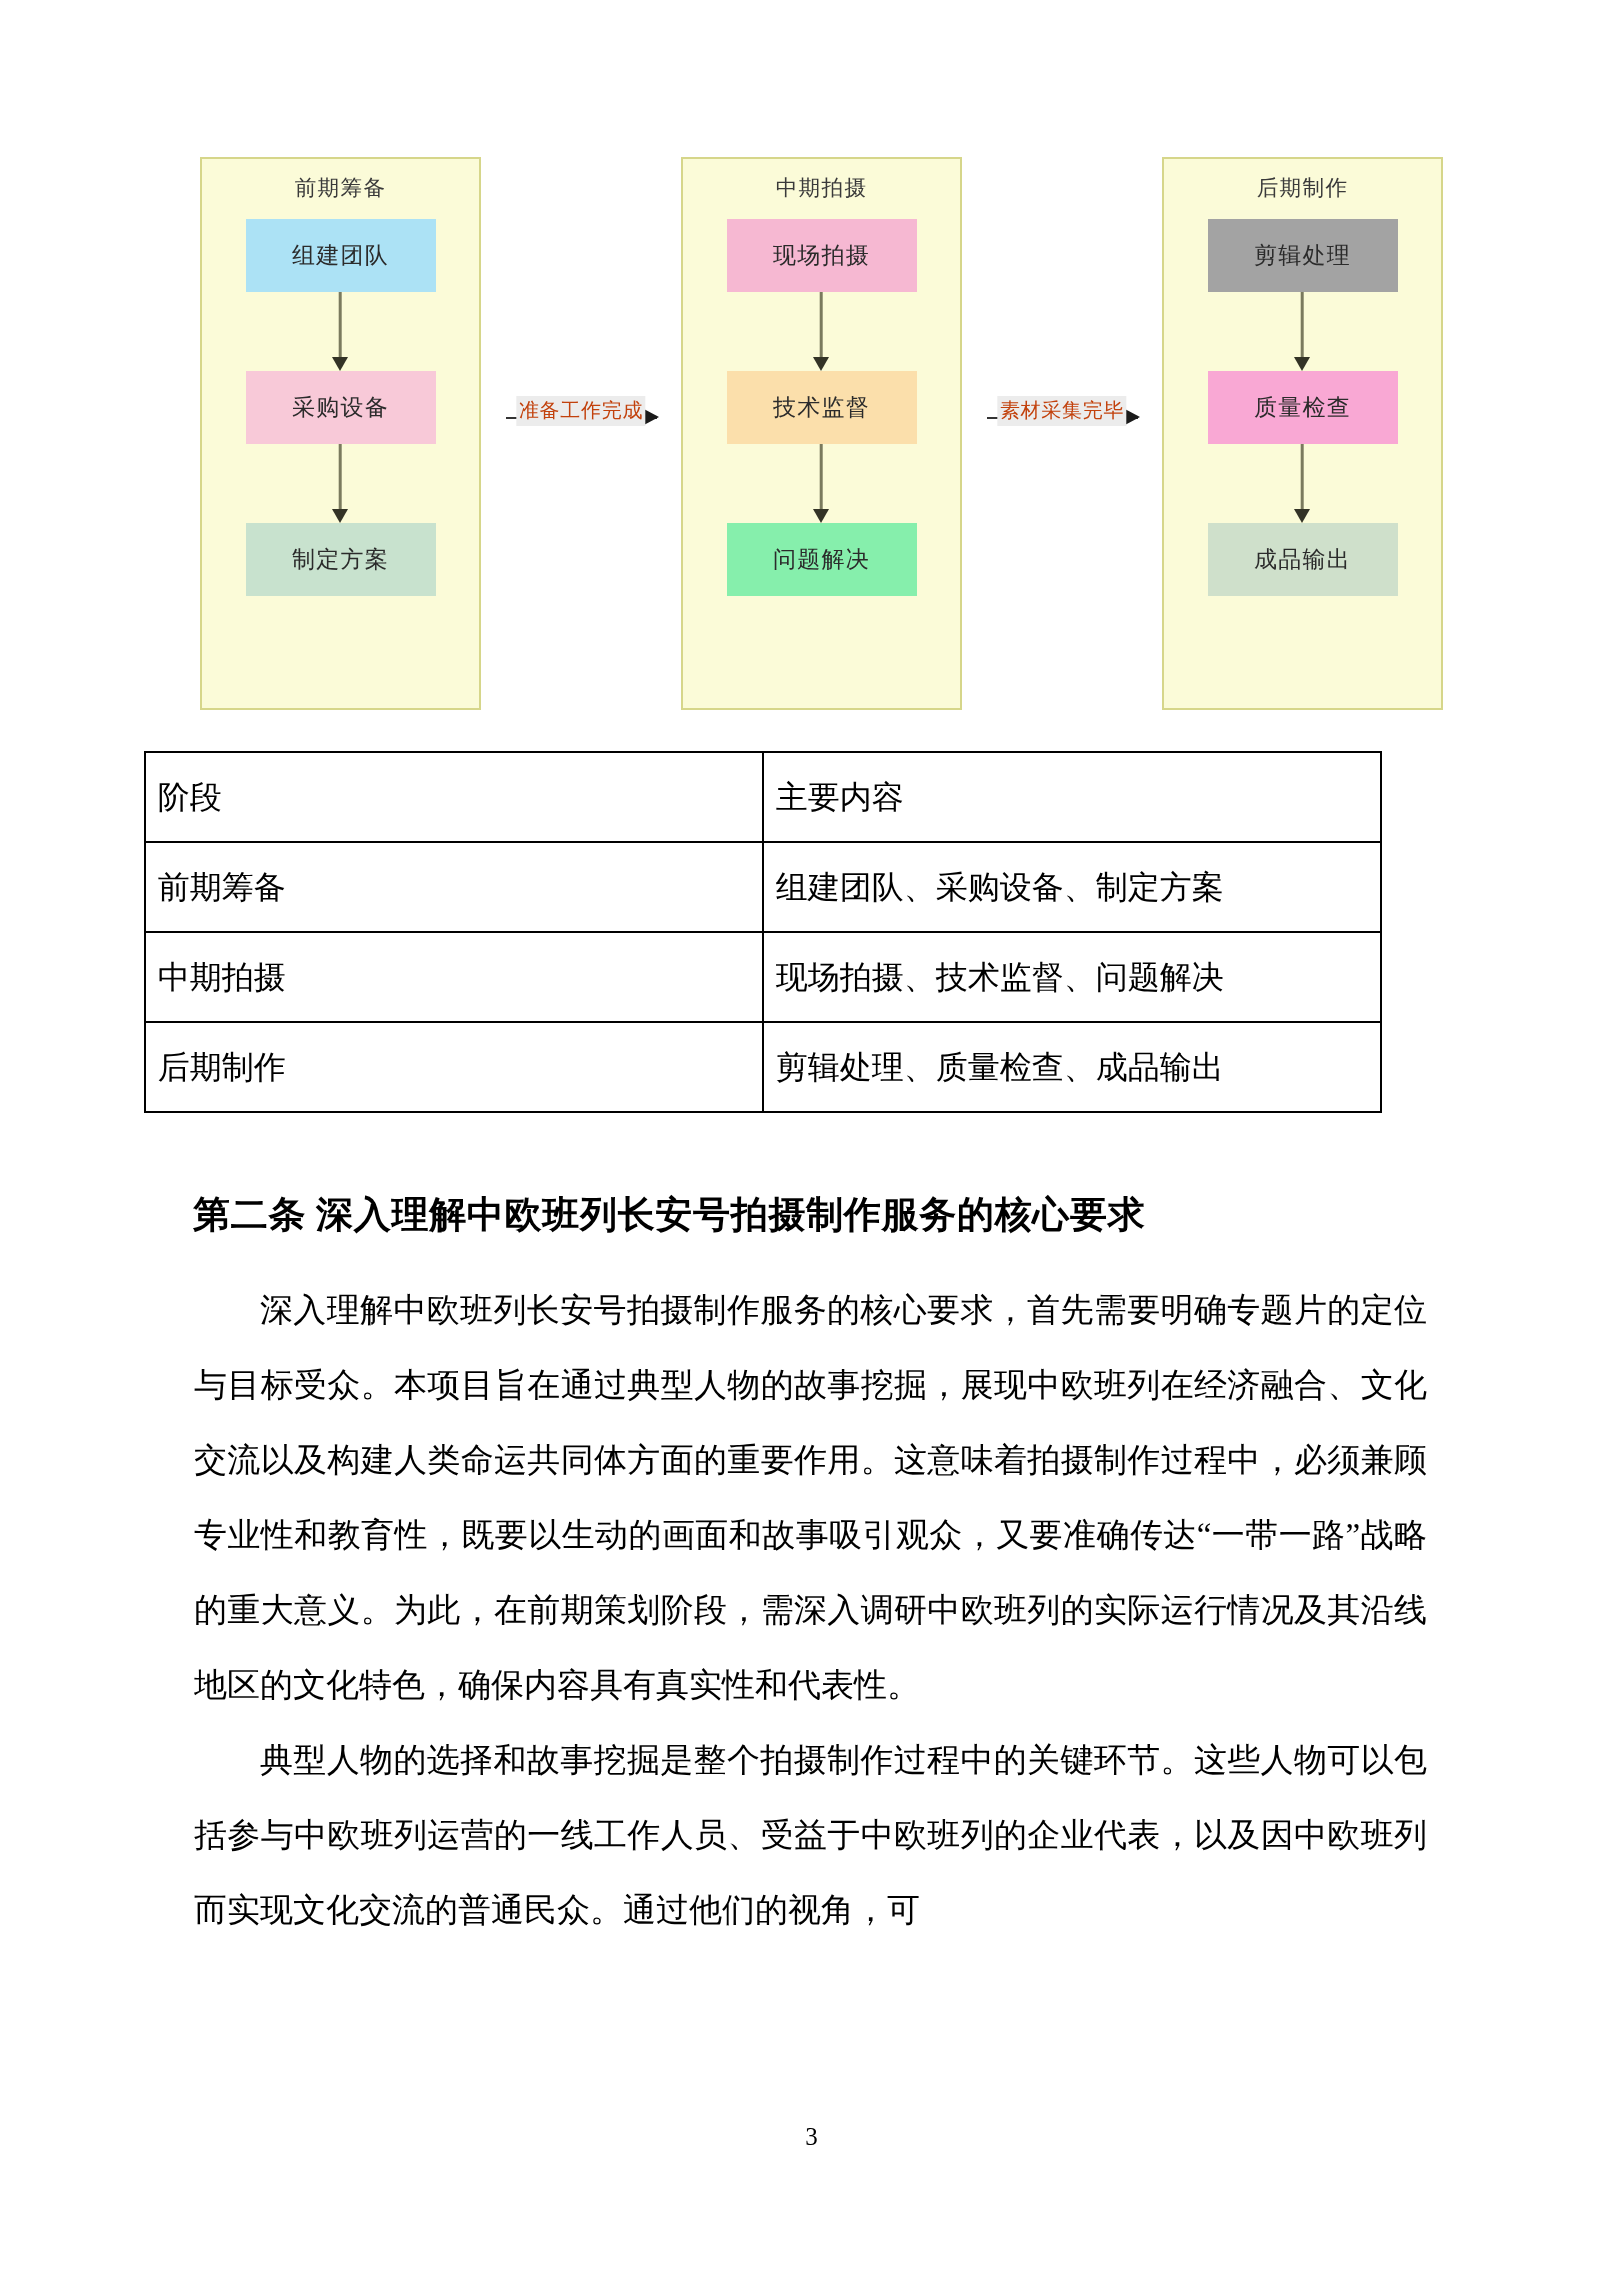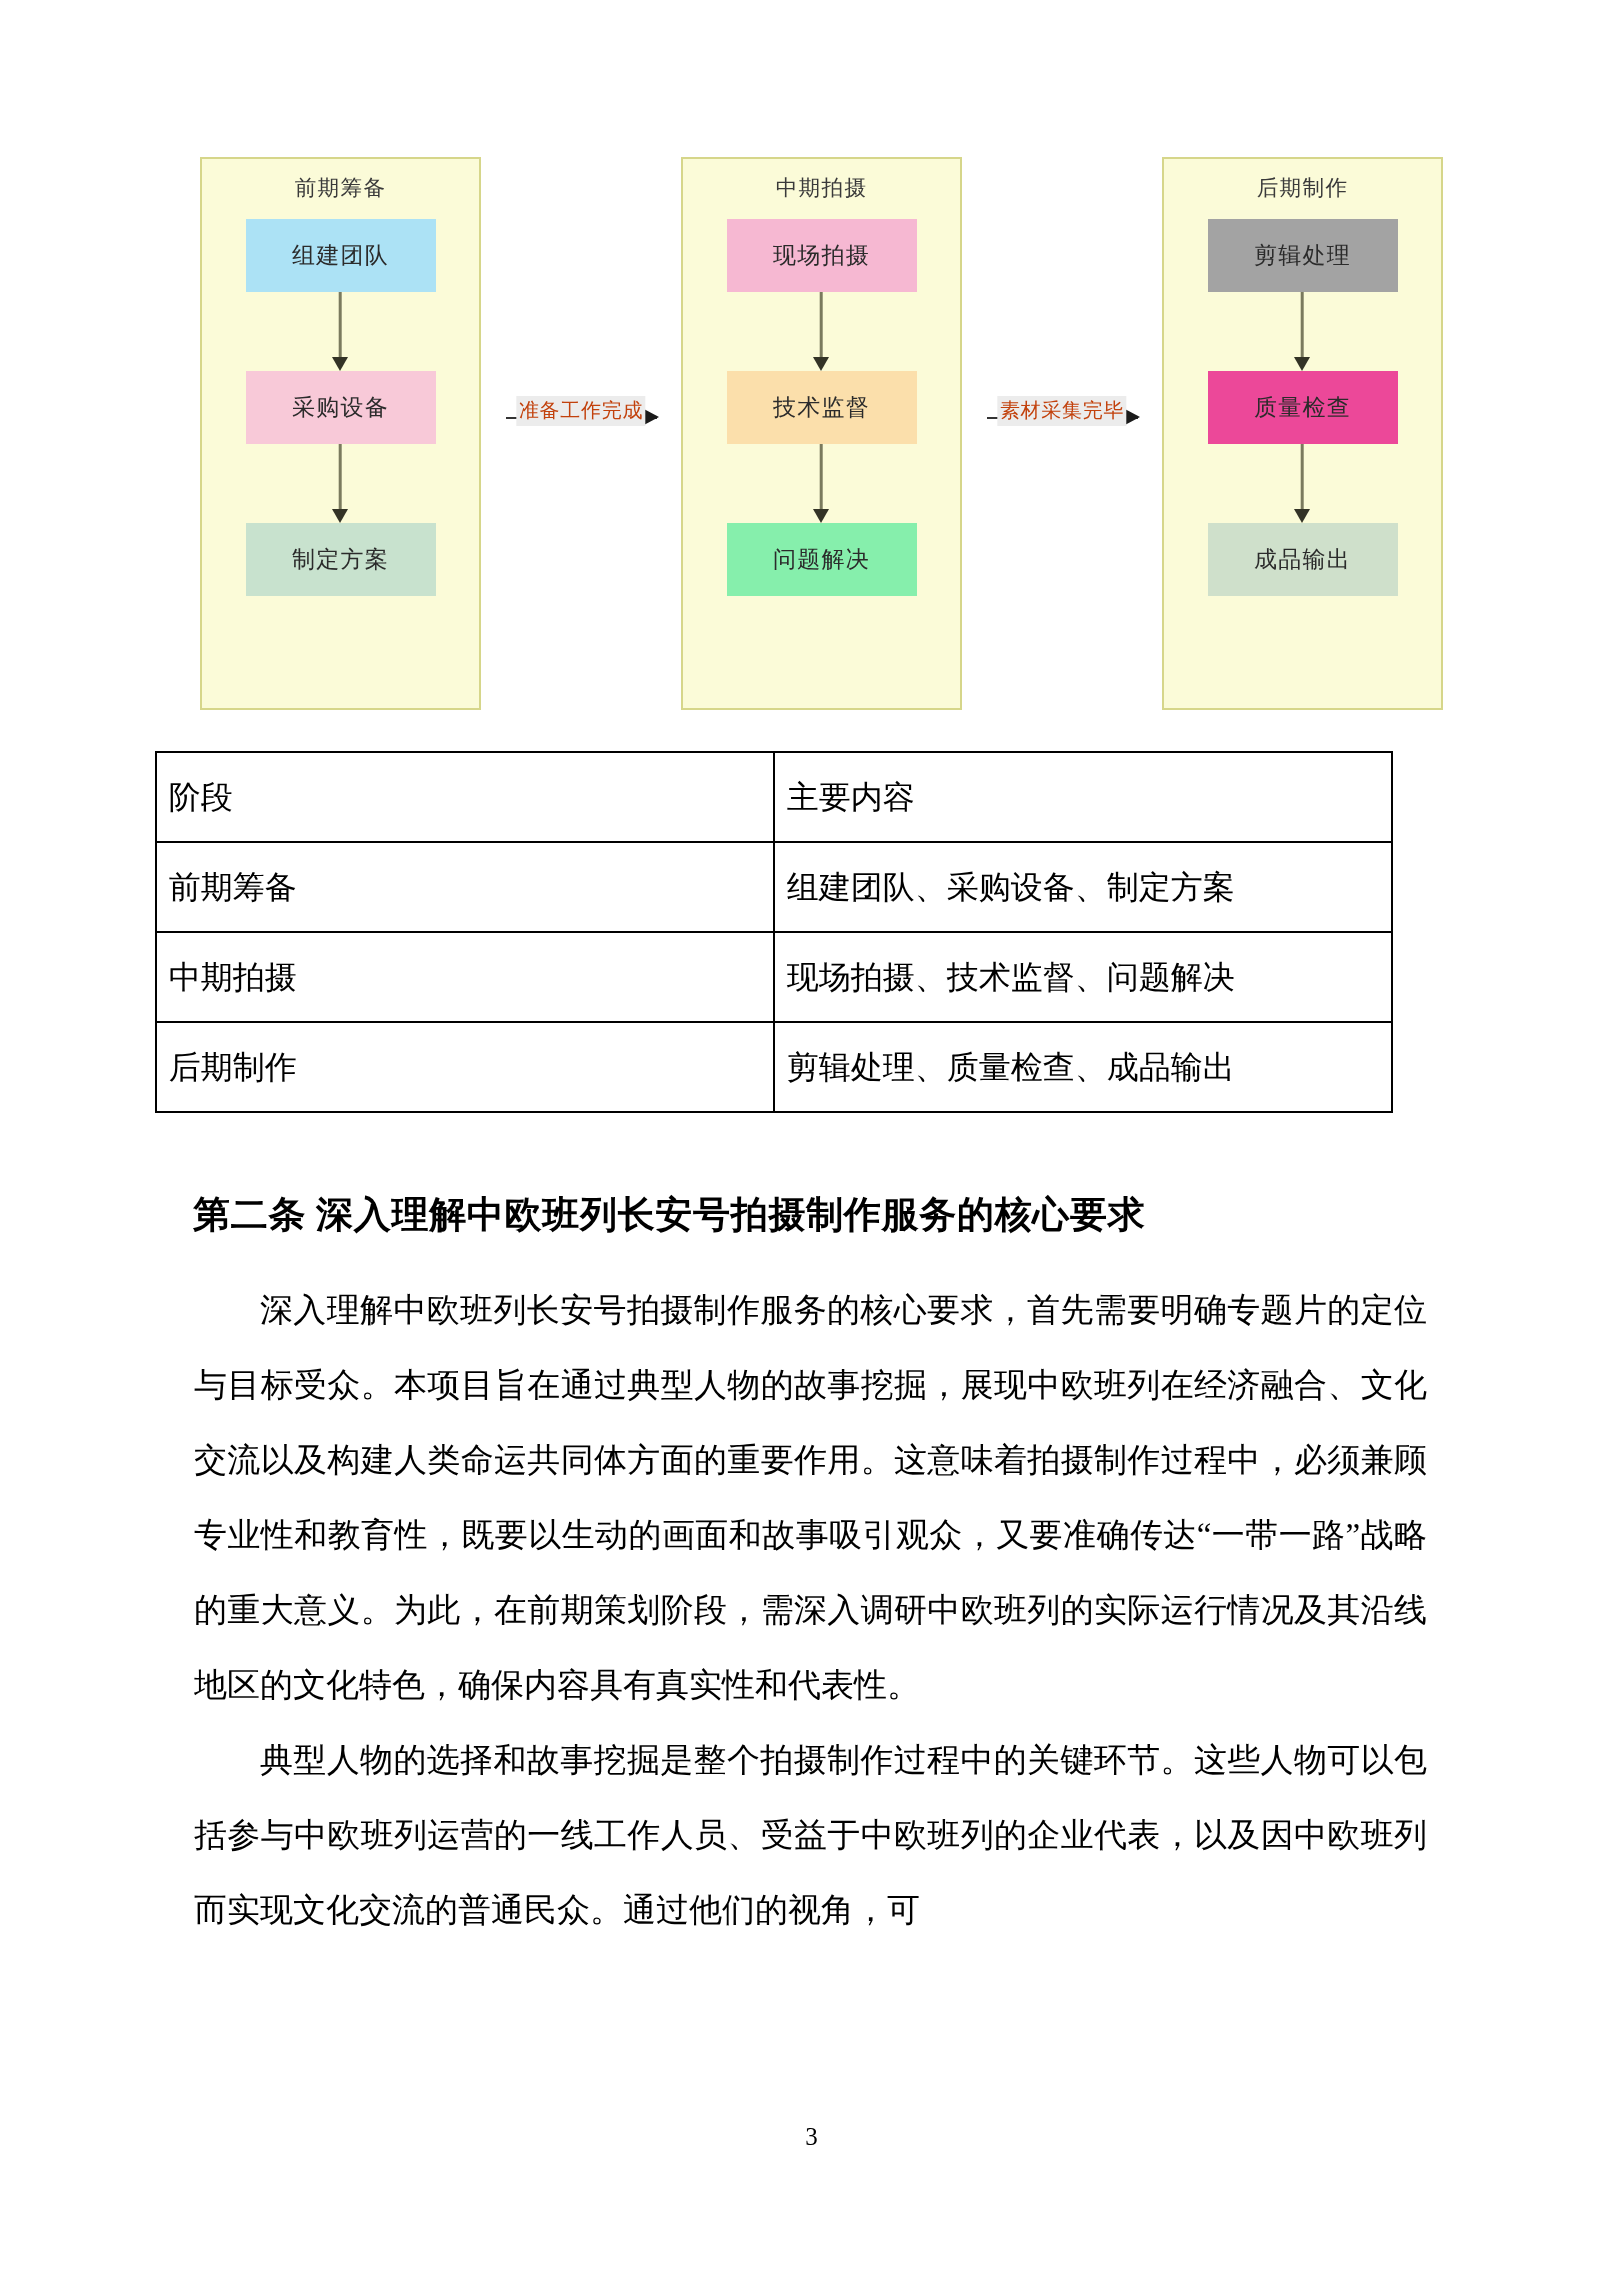--- a/index.html
+++ b/index.html
@@ -137,21 +137,21 @@
     color: #c2410c;
     padding: 1.3px 2.6px;
     white-space: nowrap;
     letter-spacing: 0.7px;
     z-index: 2;
   }
 
   
   .stage-table {
     position: absolute;
-    left: 155px;
+    left: 144px;
     top: 751px;
     width: 1237px;
     border-collapse: collapse;
     table-layout: fixed;
   }
   .stage-table td {
     border: 2px solid #000000;
     height: 90px;
     padding: 3.9px 9.2px 3.9px 11.8px;
     font-size: 32px;
@@ -237,21 +237,21 @@
     <div class="connector">
       <div class="line"></div>
       <div class="head"></div>
       <div class="conn-label">素材采集完毕</div>
     </div>
 
     <div class="cluster">
       <div class="cluster-title">后期制作</div>
       <div class="node" style="background:#a3a3a3;">剪辑处理</div>
       <div class="v-arrow"></div>
-      <div class="node" style="background:#ec4899;">质量检查</div>
+      <div class="node" style="background:#f9a8d4;">质量检查</div>
       <div class="v-arrow"></div>
       <div class="node" style="background:#cfe0cb;">成品输出</div>
     </div>
 
   </div>
 
   <table class="stage-table">
     <tbody>
       <tr>
         <td class="col-a">阶段</td>

